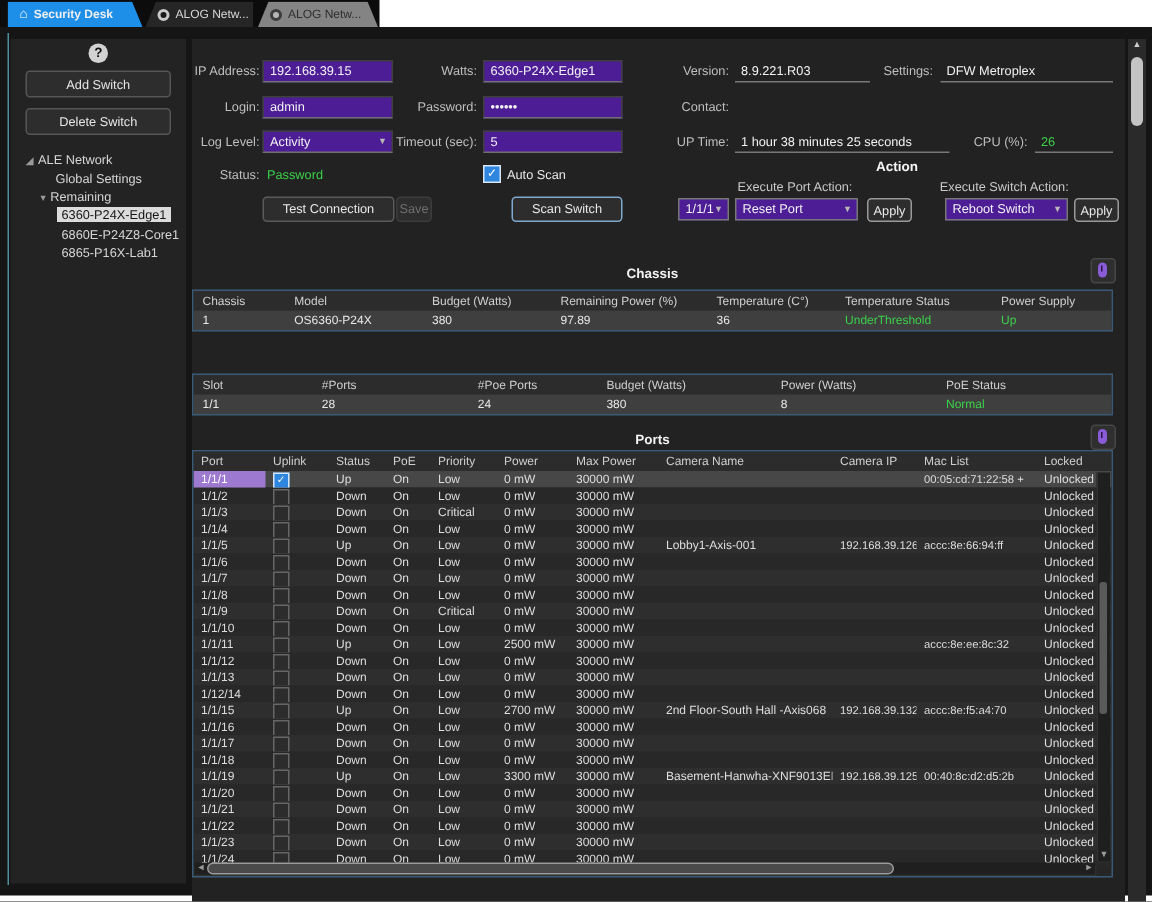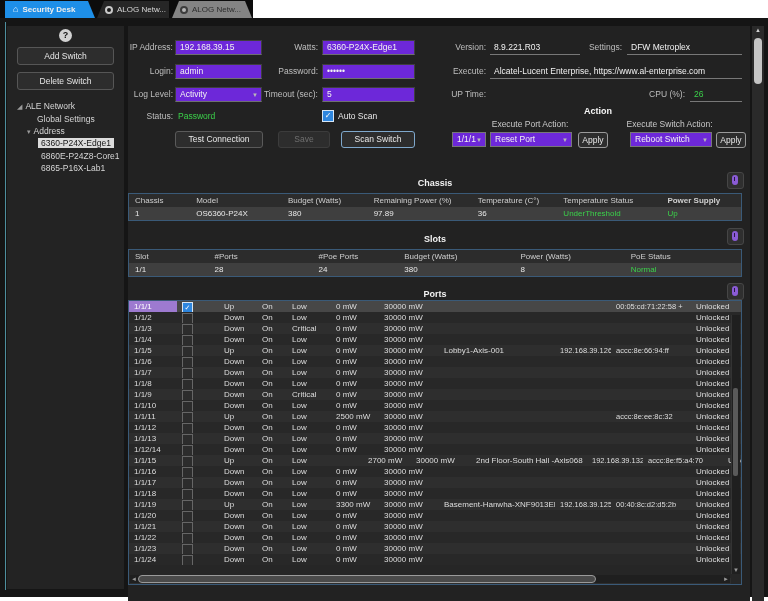--- a/index.html
+++ b/index.html
@@ -19,21 +19,21 @@
   
   .sidebar{position:absolute;left:7px;top:8px;width:117px;height:563px;background:#232323;}
   .help{width:13px;height:13px;border-radius:50%;background:#d2d2d2;color:#111;font-size:9px;font-weight:bold;text-align:center;line-height:13px;position:absolute;left:52px;top:3px;}
   .sbtn{position:absolute;left:10px;width:97px;height:18px;background:#2d2d2d;border:1px solid #565656;border-radius:3px;color:#e6e6e6;font-size:8.5px;font-family:"Liberation Sans",sans-serif;}
   .titem{position:absolute;height:12px;line-height:12px;font-size:8.5px;color:#d6d6d6;white-space:nowrap;}
   .arrow{color:#9a9a9a;font-size:7px;margin-right:3px;}
   .selitem{background:#dcdcdc;color:#141414;padding:0 3px;}
   
   .main{position:absolute;left:128px;top:8px;width:622px;height:581px;background:#222222;}
   .lab{position:absolute;font-size:8.5px;color:#bfbfbf;text-align:right;height:15px;line-height:15px;white-space:nowrap;}
-  .inp{position:absolute;height:15px;line-height:13px;background:#6d28d9;border:1px solid #3f3f3f;border-bottom-color:#707070;box-sizing:border-box;color:#f2f2f2;font-size:8.5px;padding:0 4px;white-space:nowrap;overflow:hidden;}
+  .inp{position:absolute;height:15px;line-height:13px;background:#4c1d95;border:1px solid #3f3f3f;border-bottom-color:#707070;box-sizing:border-box;color:#f2f2f2;font-size:8.5px;padding:0 4px;white-space:nowrap;overflow:hidden;}
   .uline{background:transparent;border:none;border-bottom:1px solid #787878;line-height:14px;}
   .dd{position:absolute;right:3px;top:0;font-size:6px;color:#b9b9b9;line-height:14px;}
   .combo{padding-right:12px;}
   .green{color:#3bd14a !important;}
   .cbox{position:absolute;width:10px;height:10px;background:#2e86de;border:1px solid #d7e6f5;color:#fff;font-size:8px;line-height:10px;text-align:center;box-sizing:content-box;}
   .cblab{position:absolute;font-size:8.5px;color:#e8e8e8;height:12px;line-height:12px;}
   .abtn{position:absolute;height:17px;background:#2d2d2d;border:1px solid #5a5a5a;border-radius:3px;color:#e8e8e8;font-size:8.5px;font-family:"Liberation Sans",sans-serif;line-height:15px;text-align:center;box-sizing:border-box;padding:0;}
   .abtn.disabled{color:#6f6f6f;border-color:#3c3c3c;}
   .abtn.focus{border-color:#7fa8cc;}
   .applybtn{height:16px;border-color:#9a9a9a;}
@@ -92,103 +92,97 @@
 
 <div class="frame">
   <div class="accentline"></div>
 
   <aside class="sidebar">
     <div class="help">?</div>
     <button class="sbtn" style="top:21px">Add Switch</button>
     <button class="sbtn" style="top:46px">Delete Switch</button>
     <div class="titem" style="top:74px;left:10px"><span class="arrow">◢</span><span>ALE Network</span></div>
     <div class="titem" style="top:87px;left:30px"><span>Global Settings</span></div>
-    <div class="titem" style="top:99px;left:20px"><span class="arrow">▾</span><span>Address</span></div>
+    <div class="titem" style="top:99px;left:20px"><span class="arrow">▾</span><span>Remaining</span></div>
     <div class="titem" style="top:111px;left:31px"><span class="selitem">6360-P24X-Edge1</span></div>
     <div class="titem" style="top:124px;left:34px"><span>6860E-P24Z8-Core1</span></div>
     <div class="titem" style="top:136px;left:34px"><span>6865-P16X-Lab1</span></div>
   </aside>
 
   <main class="main">
 
     <span class="lab" style="left:0;top:14px;width:45px">IP Address:</span>
     <div class="inp" style="left:47px;top:14px;width:87px"><span>192.168.39.15</span></div>
     <span class="lab" style="left:140px;top:14px;width:50px">Watts:</span>
     <div class="inp" style="left:194px;top:14px;width:93px"><span>6360-P24X-Edge1</span></div>
     <span class="lab" style="left:315px;top:14px;width:43px">Version:</span>
     <div class="inp uline" style="left:362px;top:14px;width:90px"><span>8.9.221.R03</span></div>
     <span class="lab" style="left:448px;top:14px;width:46px">Settings:</span>
     <div class="inp uline" style="left:499px;top:14px;width:115px"><span>DFW Metroplex</span></div>
 
     <span class="lab" style="left:0;top:38px;width:45px">Login:</span>
     <div class="inp" style="left:47px;top:38px;width:87px"><span>admin</span></div>
     <span class="lab" style="left:140px;top:38px;width:50px">Password:</span>
     <div class="inp" style="left:194px;top:38px;width:93px"><span>••••••</span></div>
-    <span class="lab" style="left:315px;top:38px;width:43px">Execute:</span>
-    <div class="inp uline" style="left:362px;top:38px;width:252px"><span>Alcatel-Lucent Enterprise, https://www.al-enterprise.com</span></div>
+    <span class="lab" style="left:315px;top:38px;width:43px">Contact:</span>
 
     <span class="lab" style="left:0;top:61px;width:45px">Log Level:</span>
     <div class="inp combo" style="left:47px;top:61px;width:87px"><span>Activity</span><span class="dd">▼</span></div>
     <span class="lab" style="left:128px;top:61px;width:62px">Timeout (sec):</span>
     <div class="inp" style="left:194px;top:61px;width:93px"><span>5</span></div>
     <span class="lab" style="left:315px;top:61px;width:43px">UP Time:</span>
+    <div class="inp uline" style="left:362px;top:61px;width:143px"><span>1 hour 38 minutes 25 seconds</span></div>
     <span class="lab" style="left:512px;top:61px;width:45px">CPU (%):</span>
     <div class="inp uline" style="left:562px;top:61px;width:52px"><span class="green">26</span></div>
 
     <span class="lab" style="left:0;top:83px;width:45px">Status:</span>
     <span class="lab green" style="left:50px;top:83px;width:80px;text-align:left">Password</span>
     <span class="cbox" style="left:194px;top:84px">✓</span>
     <span class="cblab" style="left:210px;top:84px">Auto Scan</span>
 
     <span class="acttitle" style="left:324px;top:80px;width:292px">Action</span>
     <span class="actlab" style="left:352px;top:93px;width:100px">Execute Port Action:</span>
     <span class="actlab" style="left:489px;top:93px;width:105px">Execute Switch Action:</span>
     <div class="inp combo" style="left:324px;top:106px;width:34px;border-color:#777"><span>1/1/1</span><span class="dd">▼</span></div>
     <div class="inp combo" style="left:362px;top:106px;width:82px;border-color:#777"><span>Reset Port</span><span class="dd">▼</span></div>
     <button class="abtn applybtn" style="left:450px;top:106px;width:30px">Apply</button>
     <div class="inp combo" style="left:502px;top:106px;width:82px;border-color:#777"><span>Reboot Switch</span><span class="dd">▼</span></div>
     <button class="abtn applybtn" style="left:588px;top:106px;width:30px">Apply</button>
 
     <button class="abtn" style="left:47px;top:105px;width:88px">Test Connection</button>
-    <button class="abtn disabled" style="left:150px;top:105px;width:52px">Save</button>
+    <button class="abtn disabled" style="left:136px;top:105px;width:24px">Save</button>
     <button class="abtn focus" style="left:213px;top:105px;width:74px">Scan Switch</button>
 
     <div class="secthead" style="top:146px">
       <span class="sectitle">Chassis</span>
       <span class="scrollico">
           <i class="mouseico"></i>
         </span>
     </div>
     <div class="dtable" id="chassis-table" style="top:167px;height:28px">
         <div class="trow thead">
           <span class="tcell" style="width: 10%;">Chassis</span>
           <span class="tcell" style="width: 15%;">Model</span>
           <span class="tcell" style="width: 14%;">Budget (Watts)</span>
           <span class="tcell" style="width: 17%;">Remaining Power (%)</span>
           <span class="tcell" style="width: 14%;">Temperature (C°)</span>
           <span class="tcell" style="width: 17%;">Temperature Status</span>
-          <span class="tcell" style="width: 13%; font-weight: bold;">Power Supply</span>
+          <span class="tcell" style="width: 13%;">Power Supply</span>
         </div>
         <div class="trow tdata">
           <span class="tcell" style="width: 10%;">1</span>
           <span class="tcell" style="width: 15%;">OS6360-P24X</span>
           <span class="tcell" style="width: 14%;">380</span>
           <span class="tcell" style="width: 17%;">97.89</span>
           <span class="tcell" style="width: 14%;">36</span>
           <span class="tcell green" style="width: 17%;">UnderThreshold</span>
           <span class="tcell green" style="width: 13%;">Up</span>
         </div>
       </div>
 
-    <div class="secthead" style="top:202px">
-      <span class="sectitle">Slots</span>
-      <span class="scrollico">
-          <i class="mouseico"></i>
-        </span>
-    </div>
     <div class="dtable" id="slots-table" style="top:223px;height:28px">
         <div class="trow thead">
           <span class="tcell" style="width: 13%;">Slot</span>
           <span class="tcell" style="width: 17%;">#Ports</span>
           <span class="tcell" style="width: 14%;">#Poe Ports</span>
           <span class="tcell" style="width: 19%;">Budget (Watts)</span>
           <span class="tcell" style="width: 18%;">Power (Watts)</span>
           <span class="tcell" style="width: 19%;">PoE Status</span>
         </div>
         <div class="trow tdata">
@@ -202,20 +196,33 @@
       </div>
 
     <div class="secthead" style="top:257px">
       <span class="sectitle">Ports</span>
       <span class="scrollico">
           <i class="mouseico"></i>
         </span>
     </div>
     <div class="ports-wrap" style="top:274px;height:285px">
       <div id="ports-table">
+          <div class="phead">
+            <span class="pcell" style="width: 48px;">Port</span>
+            <span class="pcell" style="width: 42px;">Uplink</span>
+            <span class="pcell" style="width: 38px;">Status</span>
+            <span class="pcell" style="width: 30px;">PoE</span>
+            <span class="pcell" style="width: 44px;">Priority</span>
+            <span class="pcell" style="width: 48px;">Power</span>
+            <span class="pcell" style="width: 60px;">Max Power</span>
+            <span class="pcell" style="width: 116px;">Camera Name</span>
+            <span class="pcell" style="width: 56px;">Camera IP</span>
+            <span class="pcell" style="width: 80px;">Mac List</span>
+            <span class="pcell" style="width: 52px;">Locked</span>
+          </div>
           <div class="prow sel">
             <span class="pcell c-port selport" style="width: 48px;">1/1/1</span>
             <span class="pcell c-uplink" style="width: 42px;"><i class="cbx on">✓</i></span>
             <span class="pcell c-status" style="width: 38px;">Up</span>
             <span class="pcell c-poe" style="width: 30px;">On</span>
             <span class="pcell c-priority" style="width: 44px;">Low</span>
             <span class="pcell c-power" style="width: 48px;">0 mW</span>
             <span class="pcell c-max_power" style="width: 60px;">30000 mW</span>
             <span class="pcell c-camera_name" style="width: 116px;"></span>
             <span class="pcell c-camera_ip" style="width: 56px;"></span>
@@ -390,21 +397,21 @@
             <span class="pcell c-camera_ip" style="width: 56px;"></span>
             <span class="pcell c-mac" style="width: 80px;"></span>
             <span class="pcell c-locked" style="width: 52px;">Unlocked</span>
           </div>
           <div class="prow odd">
             <span class="pcell c-port" style="width: 48px;">1/1/15</span>
             <span class="pcell c-uplink" style="width: 42px;"><i class="cbx"></i></span>
             <span class="pcell c-status" style="width: 38px;">Up</span>
             <span class="pcell c-poe" style="width: 30px;">On</span>
             <span class="pcell c-priority" style="width: 44px;">Low</span>
-            <span class="pcell c-power" style="width: 48px; margin-left: 32px;">2700 mW</span>
+            <span class="pcell c-power" style="width: 48px;">2700 mW</span>
             <span class="pcell c-max_power" style="width: 60px;">30000 mW</span>
             <span class="pcell c-camera_name" style="width: 116px;">2nd Floor-South Hall -Axis068</span>
             <span class="pcell c-camera_ip" style="width: 56px;">192.168.39.132</span>
             <span class="pcell c-mac" style="width: 80px;">accc:8e:f5:a4:70</span>
             <span class="pcell c-locked" style="width: 52px;">Unlocked</span>
           </div>
           <div class="prow even">
             <span class="pcell c-port" style="width: 48px;">1/1/16</span>
             <span class="pcell c-uplink" style="width: 42px;"><i class="cbx"></i></span>
             <span class="pcell c-status" style="width: 38px;">Down</span>

